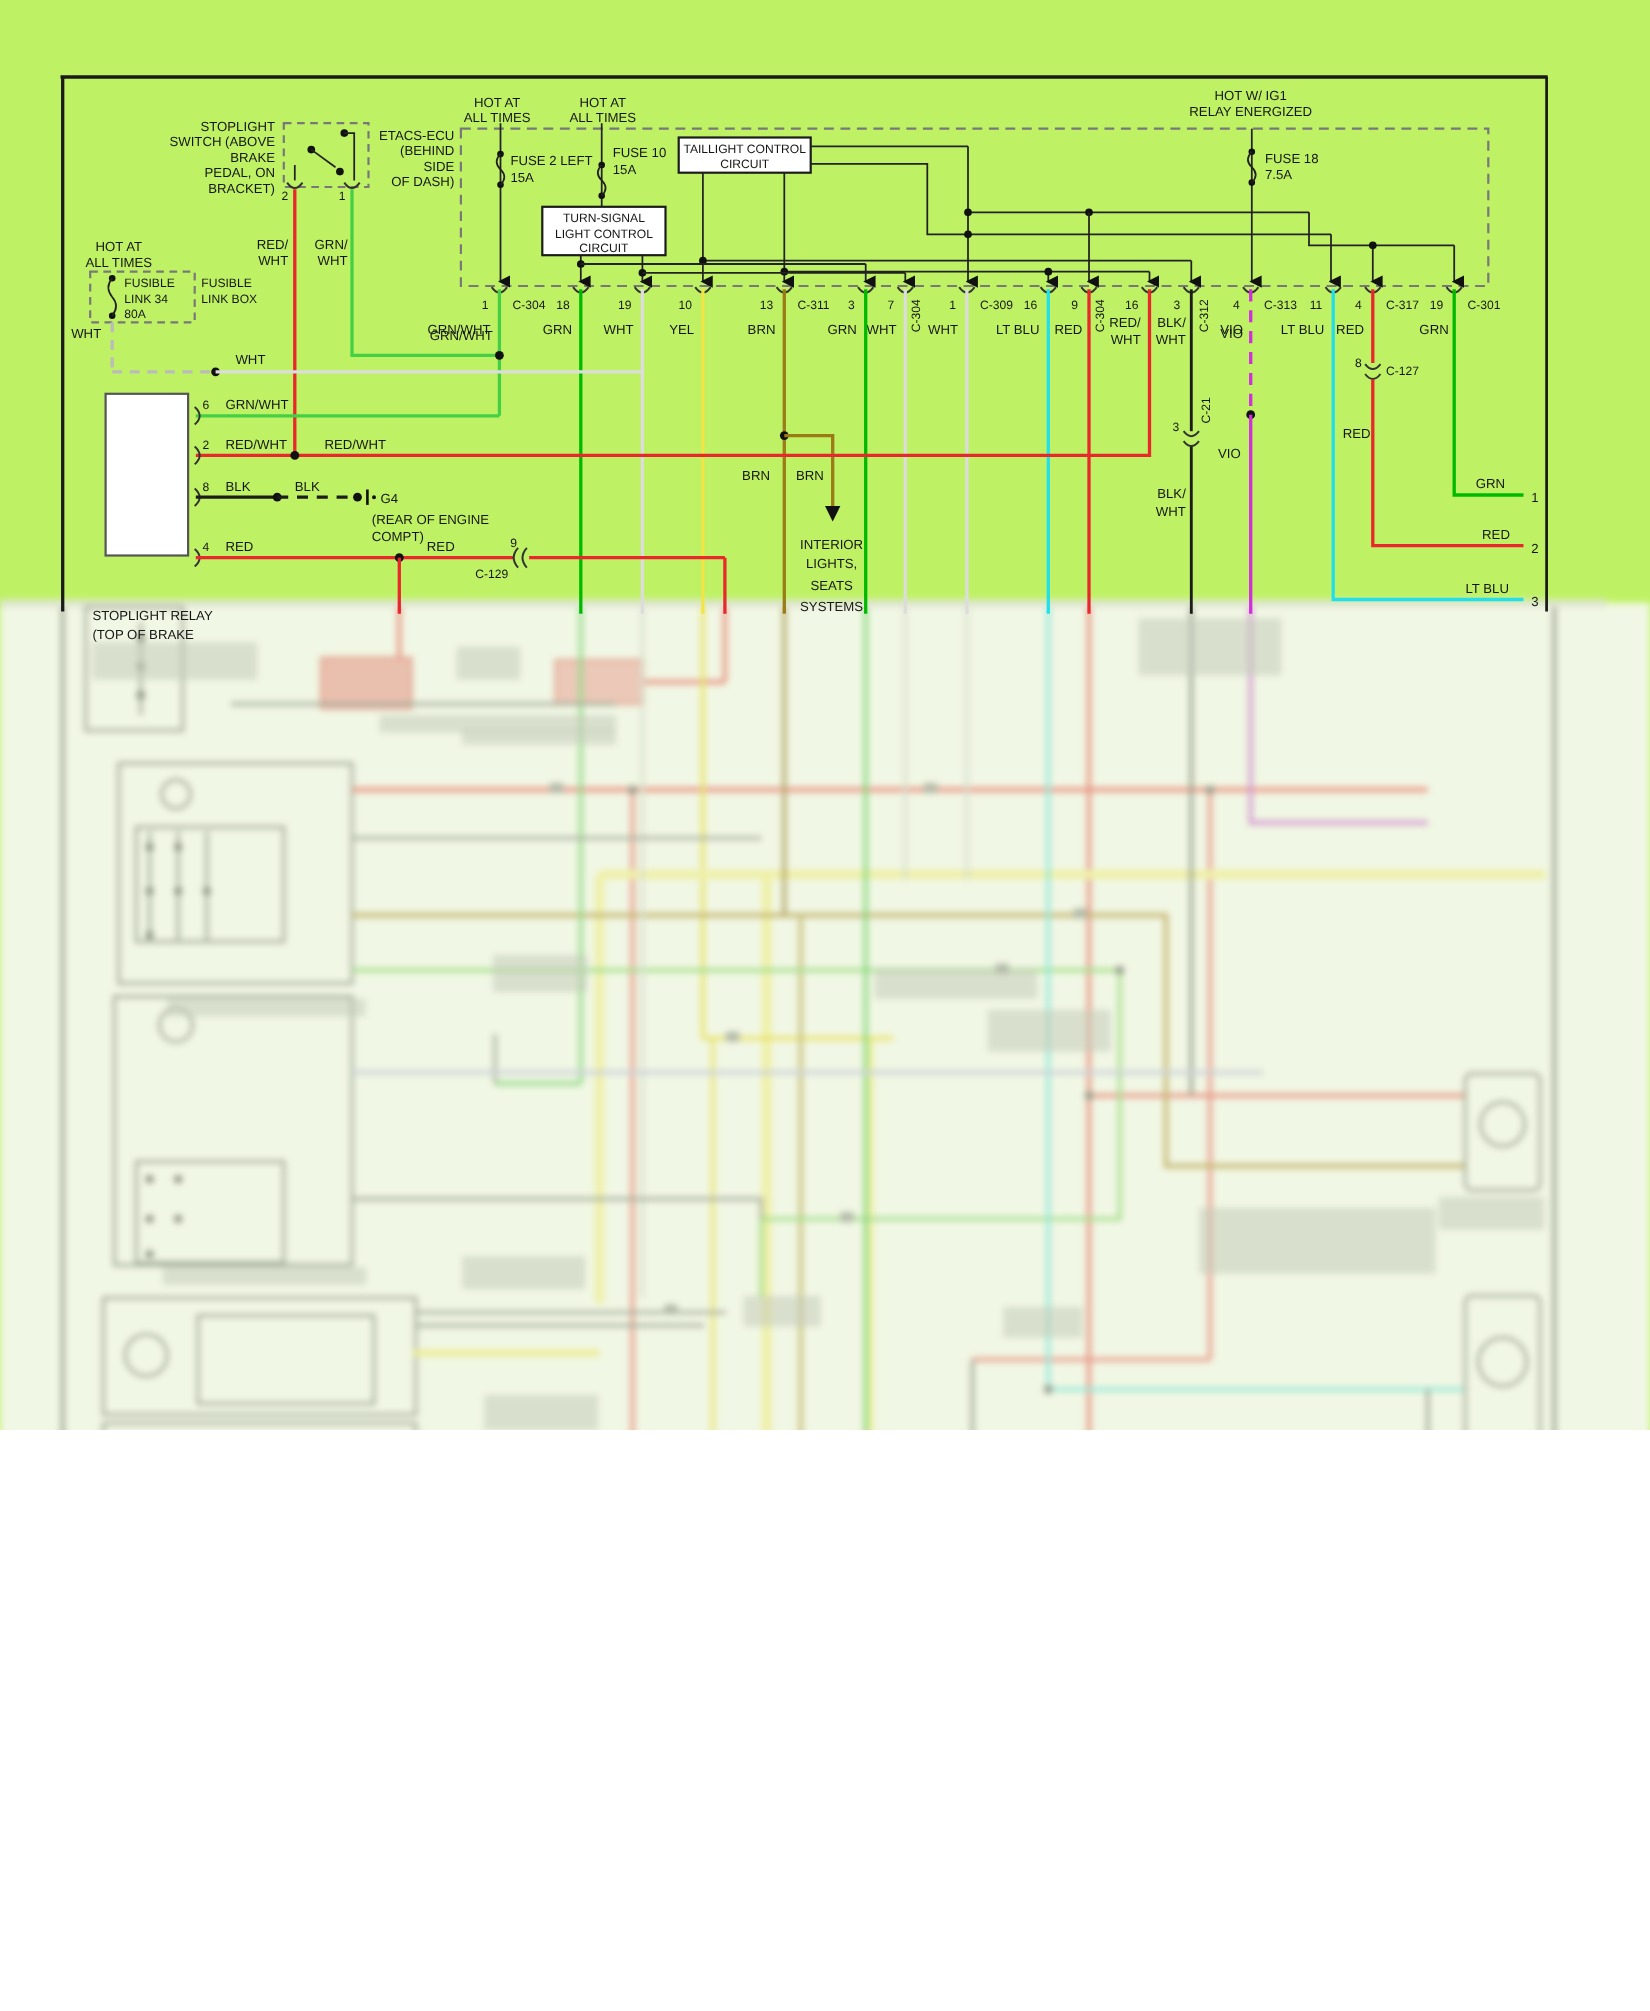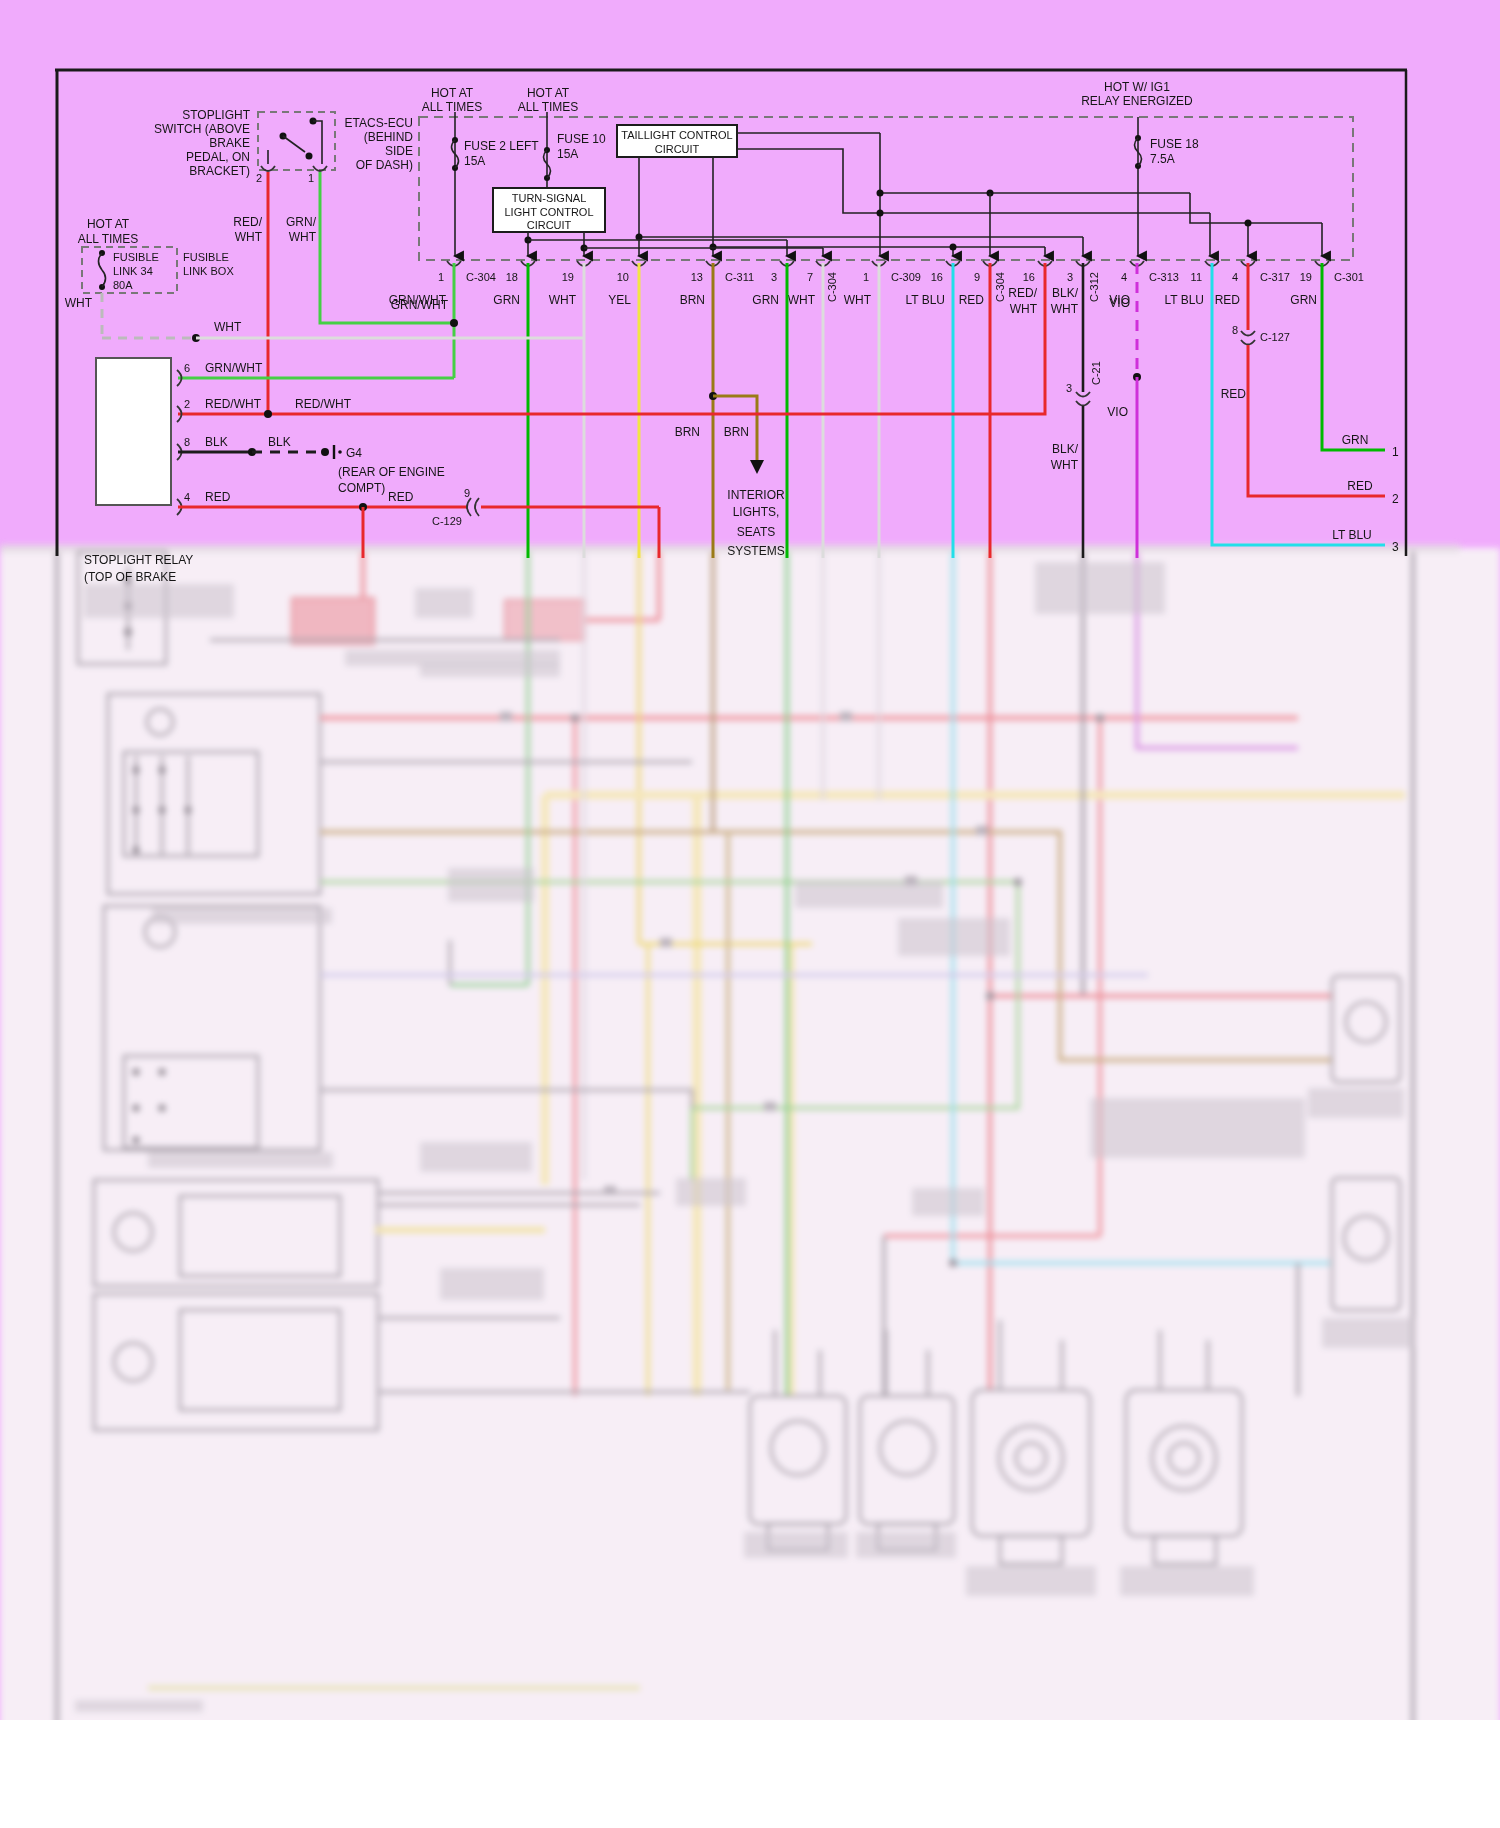--- a/index.html
+++ b/index.html
@@ -1,16 +1,16 @@
 <!DOCTYPE html>
 <html><head>
 <meta charset="utf-8">
 <style>
   html,body{margin:0;padding:0;background:#fff}
-  .canvas{position:relative;width:1500px;height:1720px;background:#f0abfc;overflow:hidden}
+  .canvas{position:relative;width:1500px;height:1300px;background:#bef264;overflow:hidden}
   svg{position:absolute;left:0;top:0}
   .blur-wrap{position:absolute;left:0;top:0;width:1500px;height:1828px;filter:blur(3.1px);opacity:.88}
   .t{font-family:"Liberation Sans",sans-serif;font-size:12px;fill:#161616}
   .s{font-size:11px}
   .tc{text-anchor:middle}
   .te{text-anchor:end}
   .k{stroke:#222;stroke-width:1.6;fill:none}
   .dash{stroke:#787878;stroke-width:2;fill:none;stroke-dasharray:9 6}
   .dash2{stroke:#787878;stroke-width:2;fill:none;stroke-dasharray:7 5}
   .box{stroke:#1c1c1c;stroke-width:2;fill:#fff}

